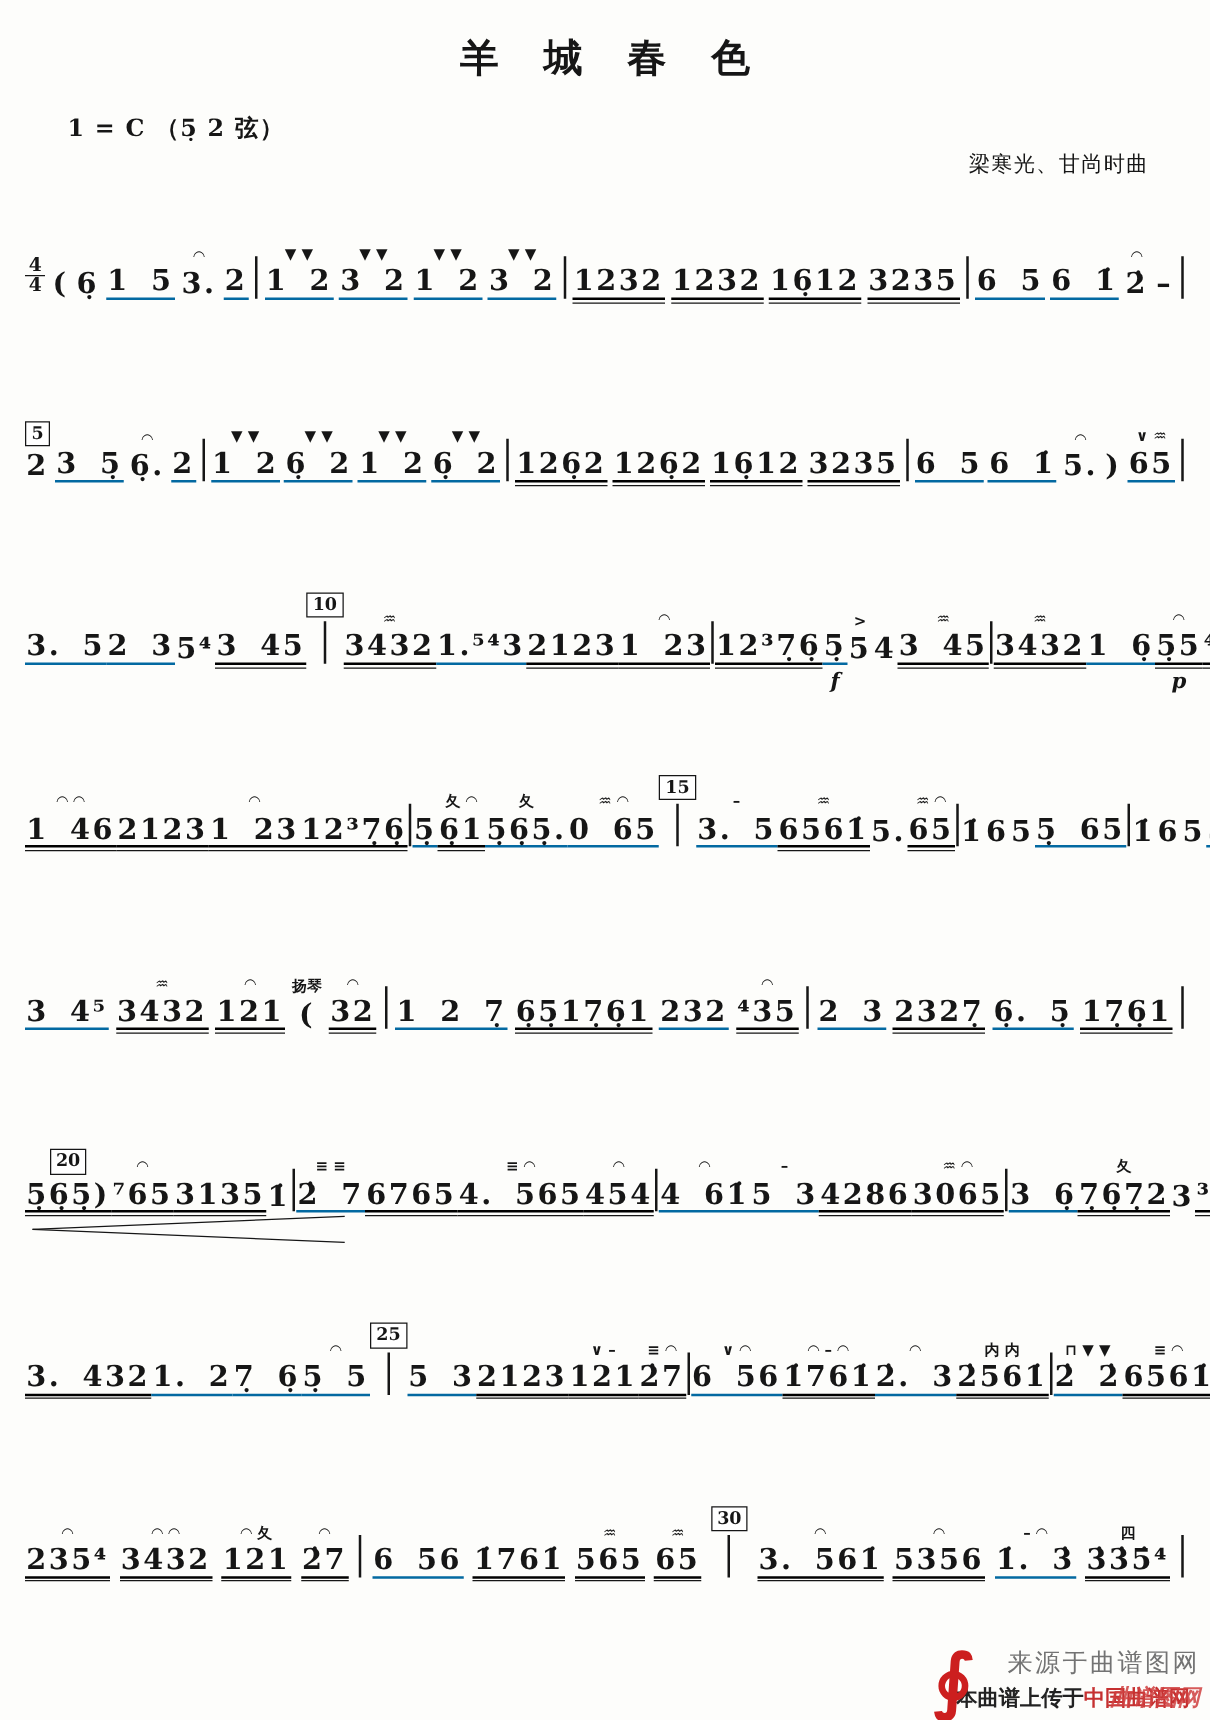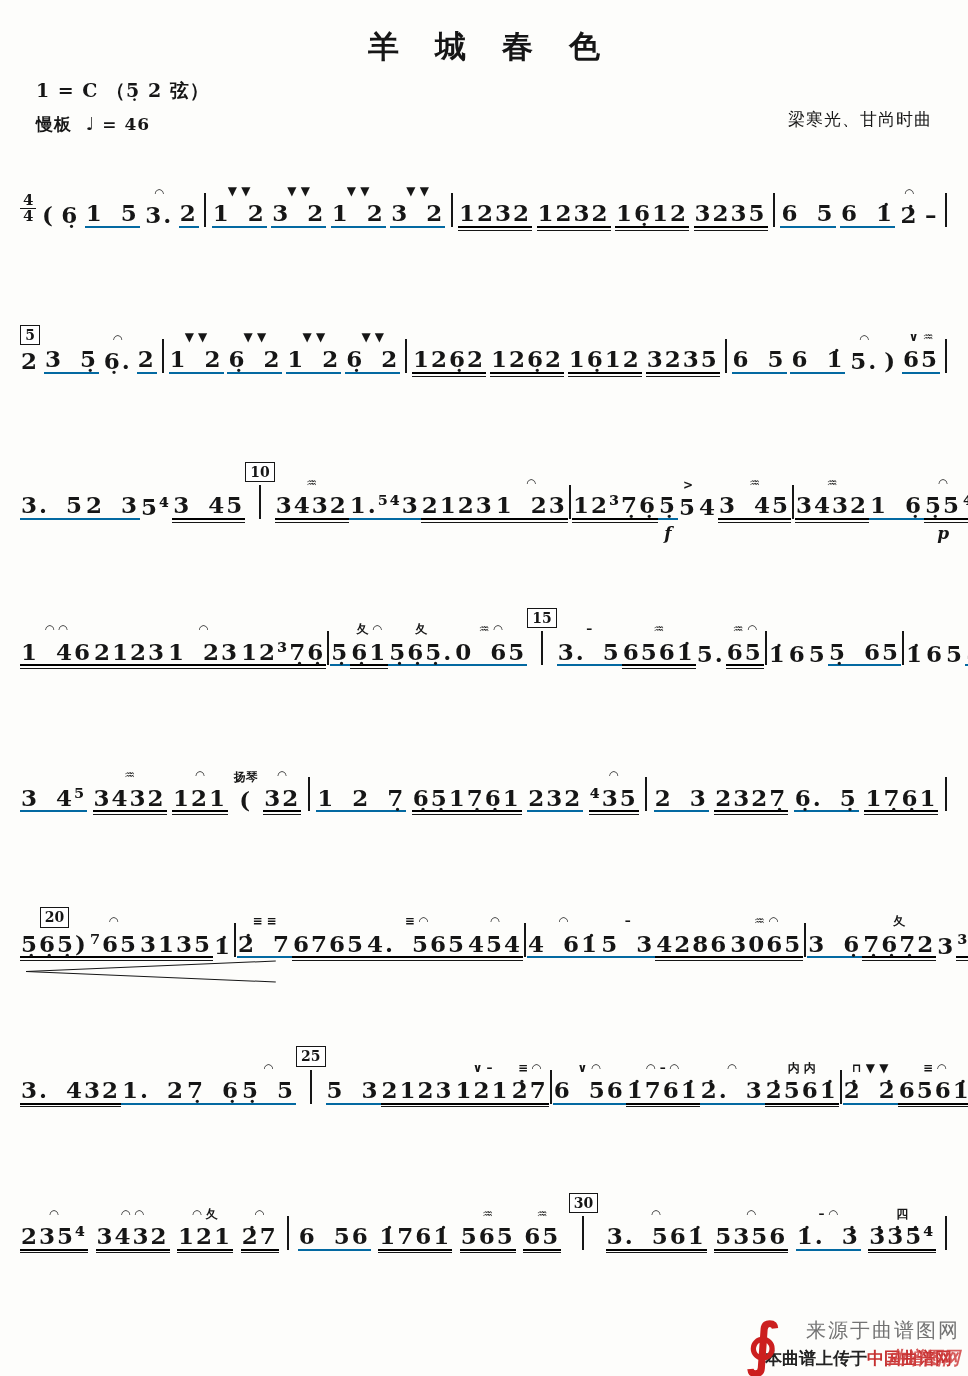--- a/index.html
+++ b/index.html
@@ -3,27 +3,27 @@
 <meta charset="utf-8">
 <style>
   html,body{margin:0;padding:0}
   body{
     width:968px;height:1376px;position:relative;overflow:hidden;
     background:#fdfdfb;color:#161616;
     font-family:"DejaVu Serif","Liberation Serif",serif;
   }
   .title{
     text-align:center;font-size:31px;font-weight:bold;
-    letter-spacing:36px;text-indent:36px;margin:26px 0 10px 0;
-  }
-  .header{padding:0 36px;position:relative;height:66px}
+    letter-spacing:36px;text-indent:36px;margin:26px 0 22px 0;
+  }
+  .header{padding:0 54px;position:relative;height:66px}
   .keysig{font-size:19px;font-weight:bold;letter-spacing:1px}
   .tempo{font-size:17px;font-weight:bold;margin-top:9px;letter-spacing:1px}
   .tempo .note{font-family:"DejaVu Sans",sans-serif;font-size:18px}
-  .composer{position:absolute;right:36px;top:30px;font-size:17px;letter-spacing:1px}
+  .composer{position:absolute;right:49px;top:30px;font-size:17px;letter-spacing:1px}
   #score{padding:0 16px;margin-top:26px}
   .music-line{
     display:flex;justify-content:space-between;align-items:flex-end;
     min-height:58px;margin-bottom:88px;padding:0 4px;
   }
   .tok{
     display:inline-flex;flex-direction:column;align-items:center;
     justify-content:flex-end;position:relative;white-space:nowrap;
   }
   .above{
@@ -79,21 +79,20 @@
     margin-left:-64px;font-size:18px;
   }
 </style>
 </head>
 <body>
 
 <div class="title">羊城春色</div>
 
 <div class="header">
   <div class="keysig"><span>1 = C （</span><span>5̣ 2</span><span> 弦）</span></div>
-  <div class="tempo"><span>慢板</span>&nbsp;&nbsp;<span class="note">♩</span> <span>= 46</span></div>
   <div class="composer">梁寒光、甘尚时曲</div>
 </div>
 
 <div id="score">
     <div class="music-line">
       <div class="tok">
         <div class="frac">
           <span>4</span>
           <span>4</span>
         </div>

